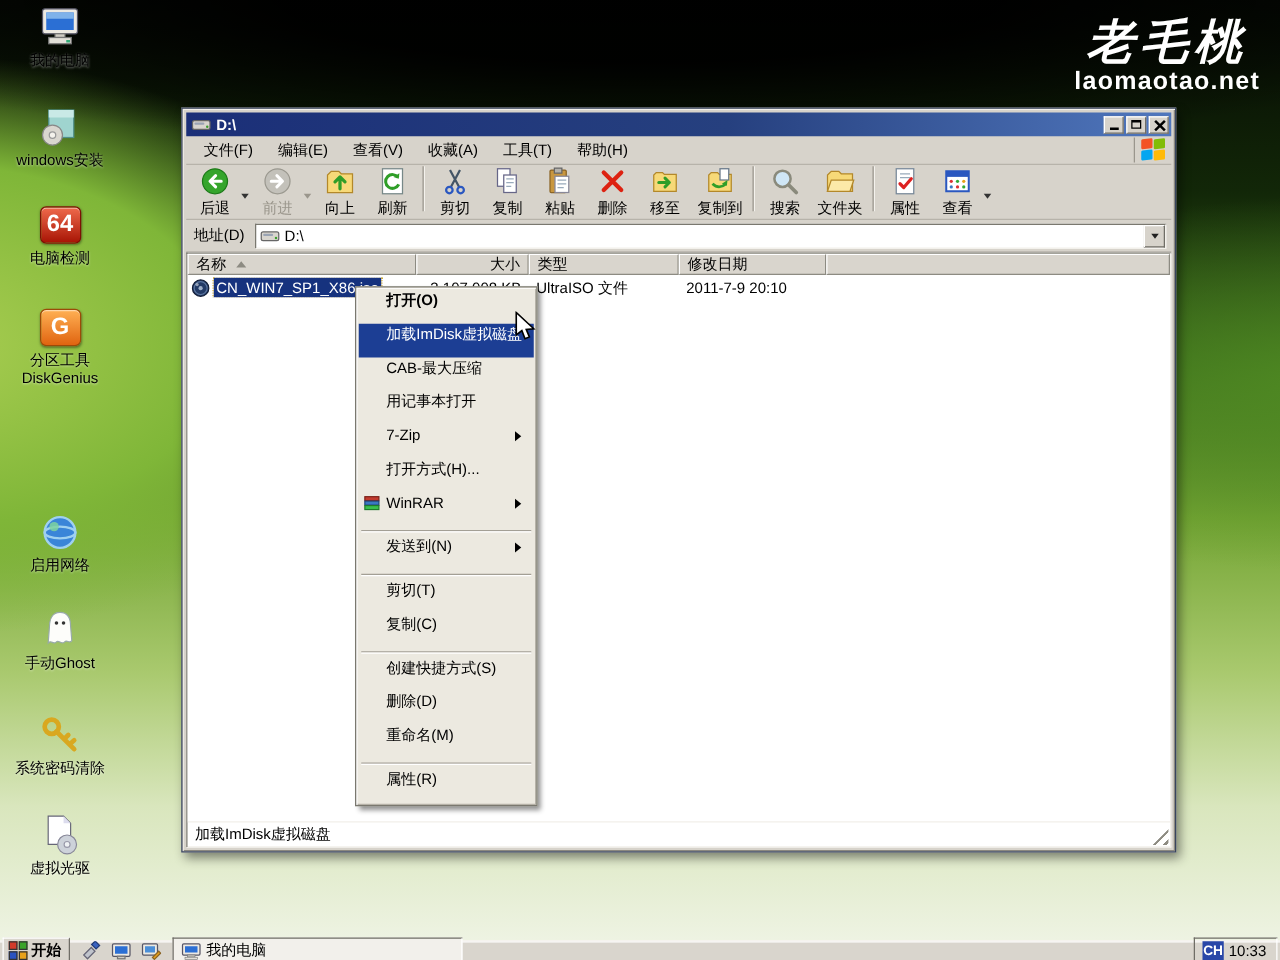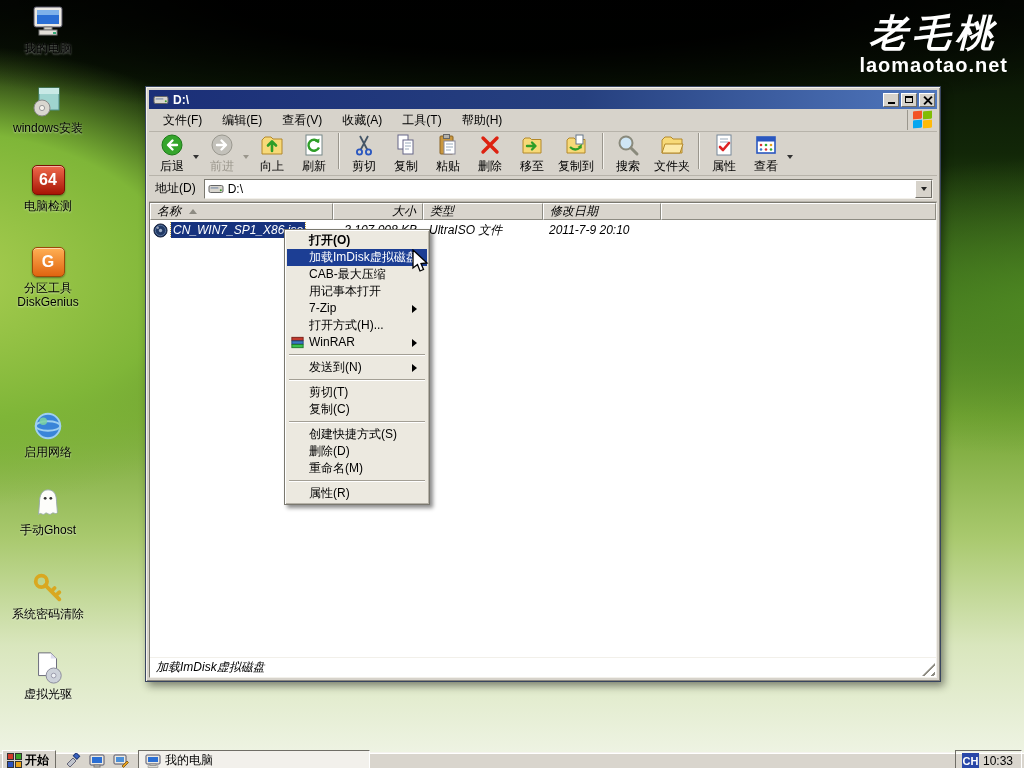--- a/index.html
+++ b/index.html
@@ -19,21 +19,21 @@
   
   .logo { position:absolute; top:12px; right:16px; text-align:center; color:#fff; }
   .logo-title { font-family:"DejaVu Serif","Liberation Serif",serif; font-size:38px; font-weight:bold; font-style:italic; letter-spacing:5px; line-height:1.1; }
   .logo-sub { font-size:20px; font-weight:bold; letter-spacing:1px; }
 
   
   .dicon { position:absolute; left:2px; width:92px; display:flex; flex-direction:column; align-items:center; gap:2px; cursor:default; }
   .dicon .img { width:38px; height:36px; display:flex; align-items:center; justify-content:center; }
   .dicon .lbl { color:#000; text-align:center; line-height:1.15; text-shadow:0 1px 2px rgba(255,255,255,0.55); }
   .badge-icon { width:33px; height:30px; border-radius:5px; display:flex; align-items:center; justify-content:center;
-    color:#fff; font-weight:bold; font-size:16px; box-shadow:inset 0 1px 0 rgba(255,255,255,0.5), 0 1px 2px rgba(0,0,0,0.4); }
+    color:#fff; font-weight:bold; font-size:19px; box-shadow:inset 0 1px 0 rgba(255,255,255,0.5), 0 1px 2px rgba(0,0,0,0.4); }
   .b-red { background:linear-gradient(#ef6a4c,#a81505); border:1px solid #7d1004; }
   .b-orange { background:linear-gradient(#ffb054,#e06410); border:1px solid #9c4a08; }
   .b-green { background:linear-gradient(#8ed33a,#47a312); border:1px solid #2f7a08; }
 
   
   #explorer { position:absolute; left:145px; top:86px; width:796px; height:596px; background:#d7d3cb;
     border:1px solid #38455f; box-shadow:inset 1px 1px 0 #f3f1ec, inset -1px -1px 0 #8b887f, 3px 4px 8px rgba(0,0,0,0.45);
     padding:3px; display:flex; flex-direction:column; }
   .titlebar { height:19px; background:linear-gradient(90deg,#1b2f78 0%,#26407f 55%,#5077bd 100%);
     display:flex; align-items:center; padding:0 2px 0 4px; color:#fff; }
@@ -69,21 +69,21 @@
 
   .addressbar { height:26px; display:flex; align-items:center; padding:2px 4px; border-bottom:1px solid #b7b3aa; }
   .addr-label { padding:0 8px 0 2px; }
   .addr-combo { flex:1; height:20px; background:#fff; border:1px solid; border-color:#7a786f #f2f0ea #f2f0ea #7a786f;
     display:flex; align-items:center; padding-left:3px; }
   .addr-combo .txt { margin-left:4px; flex:1; }
   .addr-drop { width:17px; height:18px; background:#d7d3cb; border:1px solid; border-color:#fff #6f6d66 #6f6d66 #fff;
     display:flex; align-items:center; justify-content:center; }
   .addr-drop i { width:0; height:0; border:3px solid transparent; border-top:4px solid #222; margin-top:4px; }
 
-  .listpane { flex:1; display:flex; flex-direction:column; border:1px solid; border-color:#7a786f #f2f0ea #f2f0ea #7a786f; background:#fff; overflow:hidden;font-style:italic; }
+  .listpane { flex:1; display:flex; flex-direction:column; border:1px solid; border-color:#7a786f #f2f0ea #f2f0ea #7a786f; background:#fff; overflow:hidden; }
   .headers { display:flex; height:17px; background:#d9d5cd; flex:0 0 17px; }
   .hdr { display:flex; align-items:center; padding:0 6px; border-top:1px solid #fff; border-left:1px solid #fff; border-right:1px solid #8d8b82; border-bottom:1px solid #8d8b82; white-space:nowrap; overflow:hidden; }
   .hdr.right { justify-content:flex-end; }
   .hdr.fill { flex:1; }
   .sort-asc { width:0; height:0; border:4px solid transparent; border-bottom:5px solid #8d8b82; margin-left:8px; margin-top:-4px; }
   .listbody { flex:1; background:#fff; padding-top:1px; }
   .frow { display:flex; height:18px; align-items:center; }
   .cell { padding:0 6px; white-space:nowrap; overflow:hidden; }
   .cell.right { text-align:right; justify-content:flex-end; }
   .cell.name { display:flex; align-items:center; padding-left:3px; }
@@ -92,21 +92,21 @@
 
   .statusbar { height:20px; flex:0 0 20px; display:flex; align-items:center; padding-left:6px; position:relative; border-top:1px solid #f2f0ea; }
   .grip { position:absolute; right:1px; bottom:1px; width:13px; height:13px;
     background:repeating-linear-gradient(135deg, transparent 0 3px, #8d8b82 3px 5px, #fdfcf9 5px 6px);
     clip-path:polygon(100% 0, 100% 100%, 0 100%); }
 
   
   #ctx { position:absolute; left:284px; top:229px; width:146px; background:#ece9e0;
     border:1px solid #7a786f; box-shadow:inset 1px 1px 0 #fff, inset -1px -1px 0 #b6b2a8, 3px 3px 4px rgba(0,0,0,0.45);
     padding:2px; z-index:30; }
-  .mi { position:relative; height:17px; line-height:17px; padding-left:22px; white-space:nowrap; }
+  .mi { position:relative; height:27px; line-height:17px; padding-left:22px; white-space:nowrap; }
   .mi.default { font-weight:bold; }
   .mi.hl { background:#1c3e94; color:#fff; }
   .mi .marrow { position:absolute; right:6px; top:5px; width:0; height:0; border:4px solid transparent; border-left:5px solid #000; }
   .mi .gico { position:absolute; left:3px; top:1px; width:15px; height:15px; }
   .msep { height:2px; margin:3px 2px; border-top:1px solid #a39f95; border-bottom:1px solid #fff; }
 
   
   #cursor { position:absolute; left:409px; top:249px; z-index:50; }
 
   

